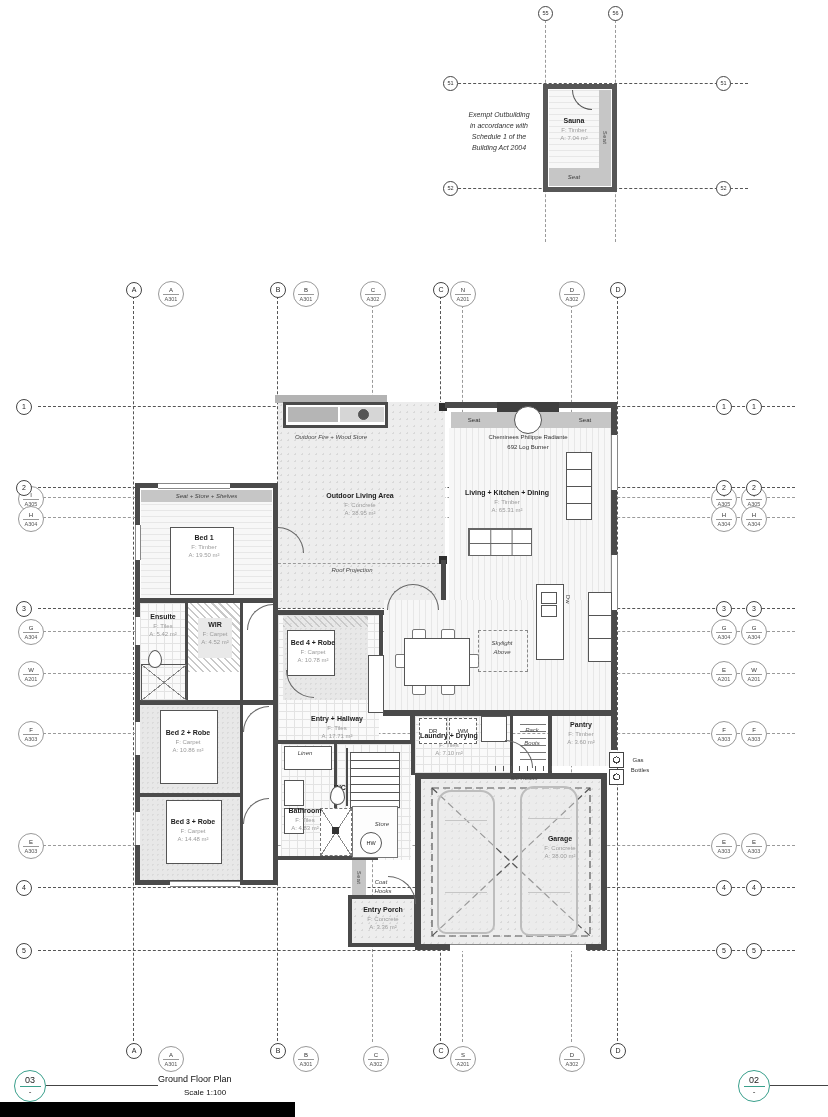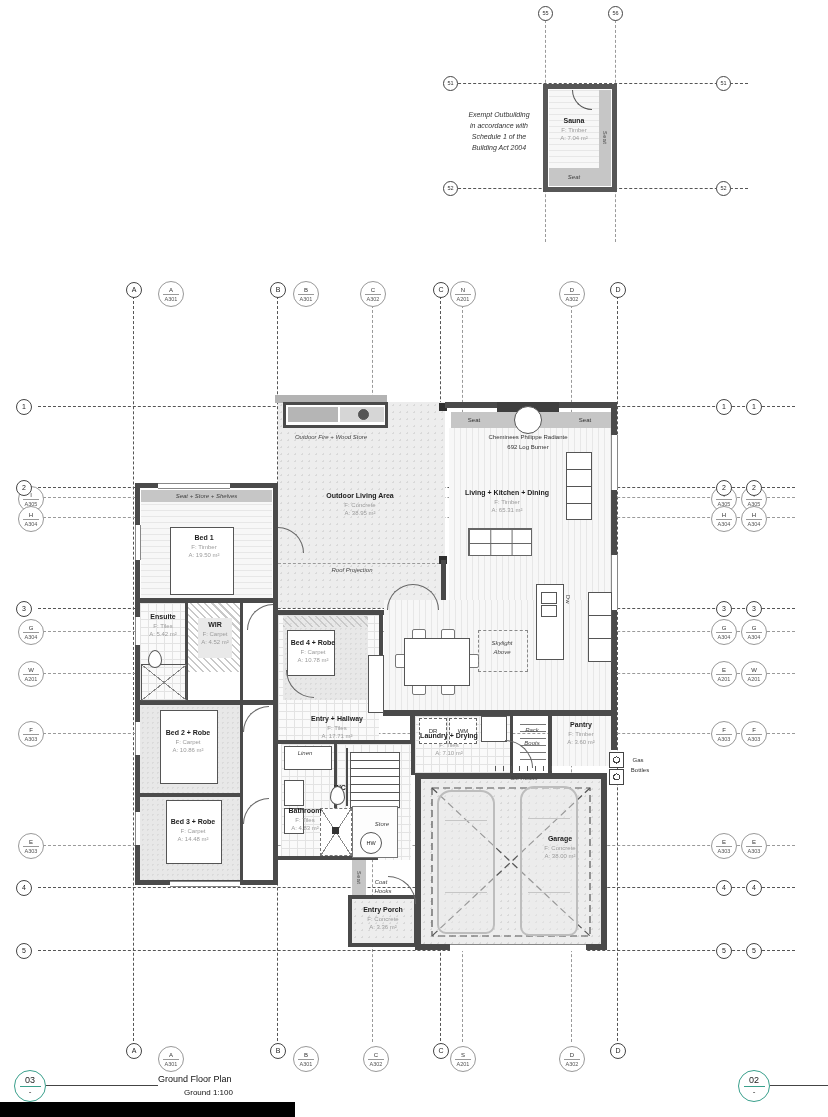--- a/index.html
+++ b/index.html
@@ -542,21 +542,21 @@
   <div class="arc" style="left:247px;top:604px;width:26px;height:26px;border-left:1px solid #666;border-top:1px solid #666;border-radius:26px 0 0 0"></div>
   <div class="arc" style="left:243px;top:706px;width:26px;height:26px;border-left:1px solid #666;border-top:1px solid #666;border-radius:26px 0 0 0"></div>
   <div class="arc" style="left:243px;top:798px;width:26px;height:26px;border-left:1px solid #666;border-top:1px solid #666;border-radius:26px 0 0 0"></div>
 
   <div class="tb-circle" style="left:14px;top:1070px">
     <span class="tb-num">03</span>
     <span class="tb-sub">-</span>
   </div>
   <div class="tb-line" style="left:46px;top:1085px;width:112px"></div>
   <div class="title" style="left:158px;top:1074px">Ground Floor Plan</div>
-  <div class="scale" style="left:184px;top:1088px">Ground 1:100</div>
+  <div class="scale" style="left:184px;top:1088px">Scale 1:100</div>
   <div class="tb-circle" style="left:738px;top:1070px">
     <span class="tb-num">02</span>
     <span class="tb-sub">-</span>
   </div>
   <div class="tb-line" style="left:770px;top:1085px;width:58px"></div>
   <div class="blackbar" style="left:0;top:1102px;width:295px;height:15px"></div>
 
 </div>
 
 </body></html>

